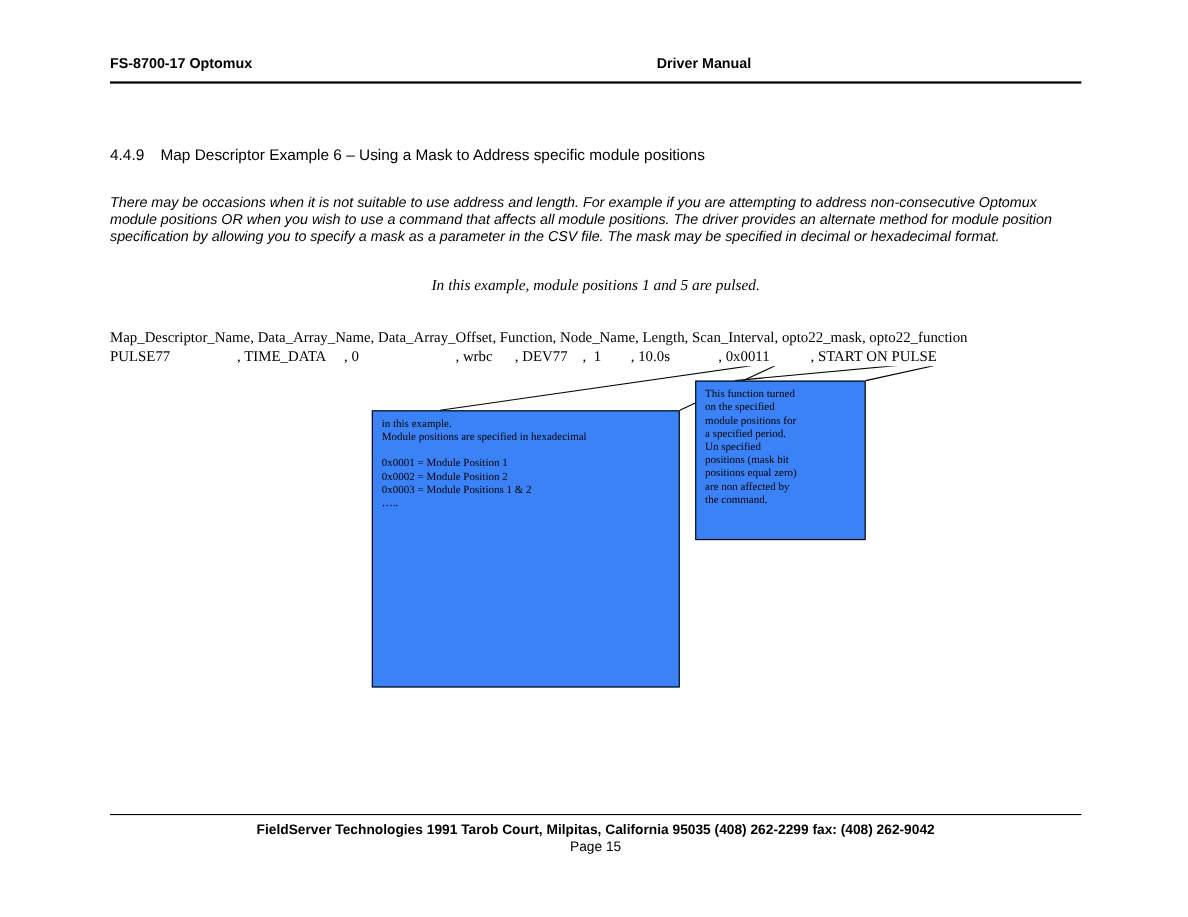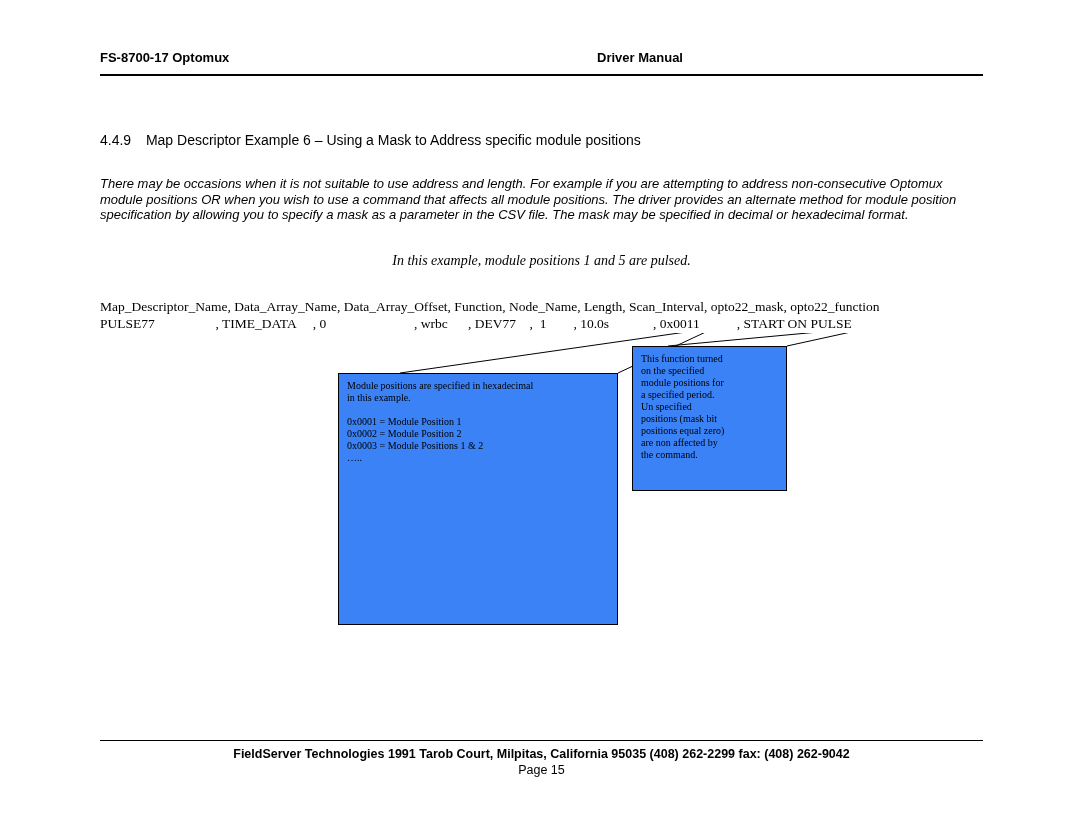--- a/index.html
+++ b/index.html
@@ -120,22 +120,22 @@
 
   <div class="callouts">
     <svg class="connectors">
       <line x1="600" y1="-3" x2="300" y2="40" stroke="#000" stroke-width="1"></line>
       <line x1="610" y1="-3" x2="518" y2="40" stroke="#000" stroke-width="1"></line>
       <line x1="740" y1="-3" x2="568" y2="13" stroke="#000" stroke-width="1"></line>
       <line x1="760" y1="-3" x2="687" y2="13" stroke="#000" stroke-width="1"></line>
     </svg>
 
     <div class="box box1">
+      <div>in this example.</div>
       <div>Module positions are specified in hexadecimal</div>
-      <div>in this example.</div>
       <div style="height:12px"></div>
       <div>0x0001 = Module Position 1</div>
       <div>0x0002 = Module Position 2</div>
       <div>0x0003 = Module Positions 1 &amp; 2</div>
       <div>…..</div>
     </div>
 
     <div class="box box2">
       <div>This function turned</div>
       <div>on the specified</div>

